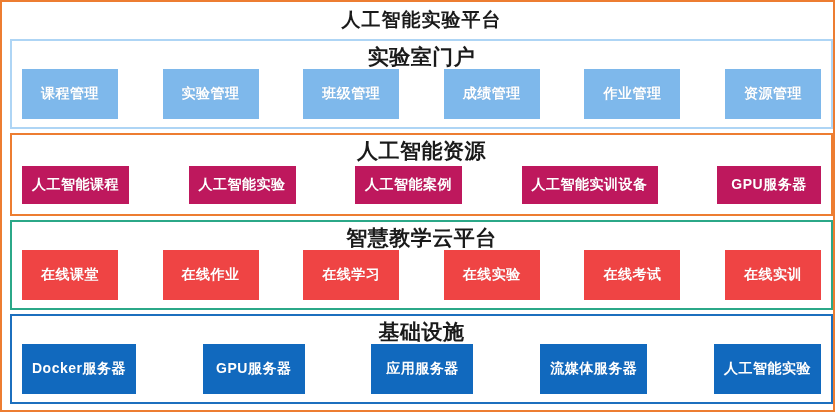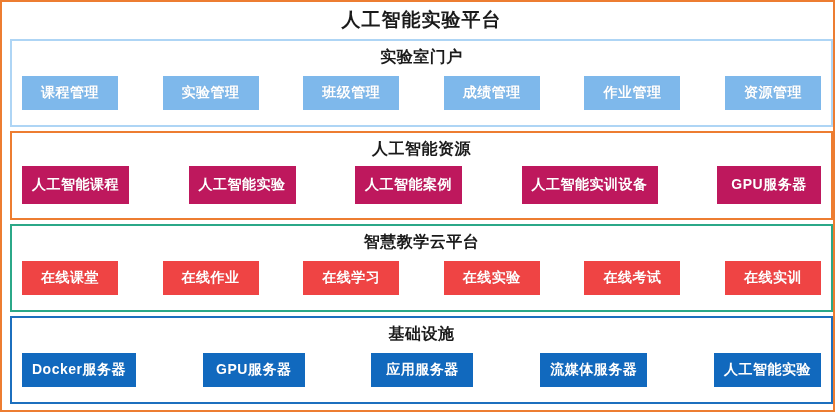--- a/index.html
+++ b/index.html
@@ -47,39 +47,39 @@
     display: flex;
     flex-direction: column;
     justify-content: flex-start;
     padding: 2px 8px 6px 8px;
     background: #ffffff;
   }
   .section:first-of-type { margin-top: 2px; }
 
   .section-title {
     text-align: center;
-    font-size: 16px;
+    font-size: 21px;
     font-weight: bold;
     color: #1a1a1a;
     letter-spacing: .5px;
     line-height: 24px;
     padding-top: 2px;
   }
 
   .chip-row {
     flex: 1 1 auto;
     display: flex;
     align-items: center;
     justify-content: space-between;
     padding: 0 2px 2px 2px;
   }
 
   .chip {
     box-sizing: border-box;
-    height: 34px;
+    height: 50px;
     display: flex;
     align-items: center;
     justify-content: center;
     color: #ffffff;
     font-weight: bold;
     font-size: 14px;
     letter-spacing: .5px;
     white-space: nowrap;
     padding: 0 10px;
     text-shadow: 0 0 1px rgba(0,0,0,.12);

